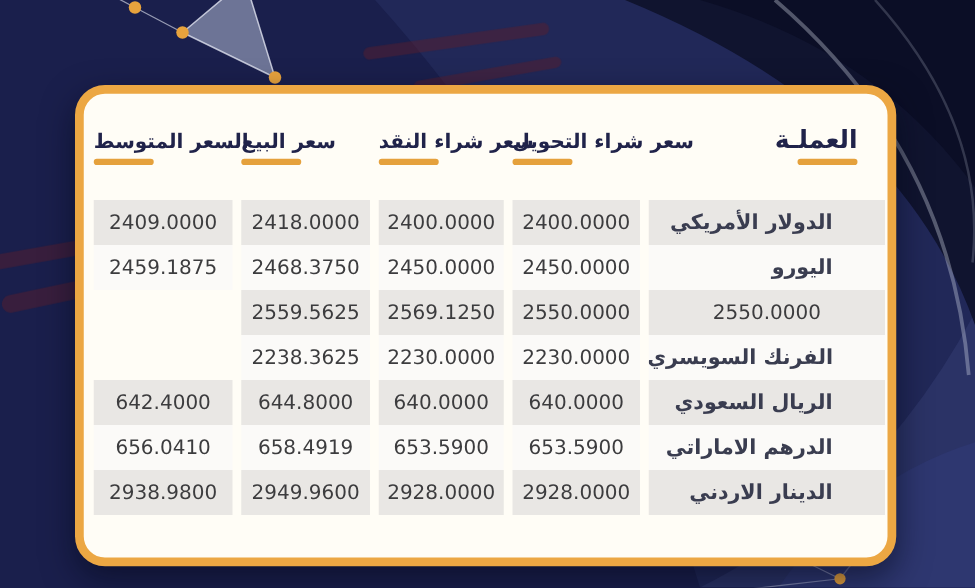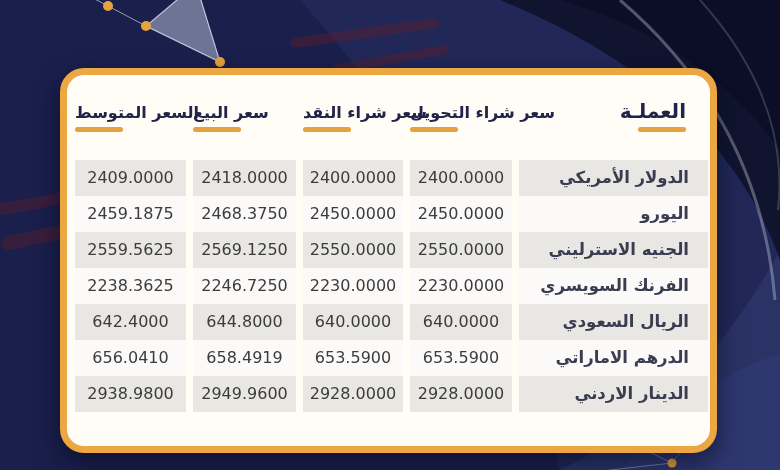--- a/index.html
+++ b/index.html
@@ -47,21 +47,21 @@
   .cell {
     background:#e9e7e4;
     text-align:center;
     font-size:16px; font-weight:400; color:#3c3c3e;
     line-height:36px;
     white-space:nowrap; overflow:hidden;
     direction:ltr;
   }
   .cell.currency-cell {
     direction:rtl;
-    text-align:right; padding-left:0; padding-right:19px;
+    text-align:right; padding-left:0; padding-right:42px;
     font-weight:bold; font-size:16.5px; color:#3a3d50;
   }
   .row:nth-child(even) .cell { background:#fbfaf8; }
 </style>
 </head>
 <body>
 
 <svg class="bg" viewBox="0 0 780 470" aria-hidden="true">
   <rect width="780" height="470" fill="#1a1f4c"></rect>
 
@@ -133,32 +133,30 @@
 
   <div class="row grid">
     <div class="cell currency-cell">اليورو</div>
     <div class="cell">2450.0000</div>
     <div class="cell">2450.0000</div>
     <div class="cell">2468.3750</div>
     <div class="cell">2459.1875</div>
   </div>
 
   <div class="row grid">
-    <div class="cell currency-cell">الجنيه الاسترليني</div>
     <div class="cell">2550.0000</div>
     <div class="cell">2550.0000</div>
     <div class="cell">2569.1250</div>
     <div class="cell">2559.5625</div>
   </div>
 
   <div class="row grid">
     <div class="cell currency-cell">الفرنك السويسري</div>
     <div class="cell">2230.0000</div>
     <div class="cell">2230.0000</div>
-    <div class="cell">2246.7250</div>
     <div class="cell">2238.3625</div>
   </div>
 
   <div class="row grid">
     <div class="cell currency-cell">الريال السعودي</div>
     <div class="cell">640.0000</div>
     <div class="cell">640.0000</div>
     <div class="cell">644.8000</div>
     <div class="cell">642.4000</div>
   </div>

